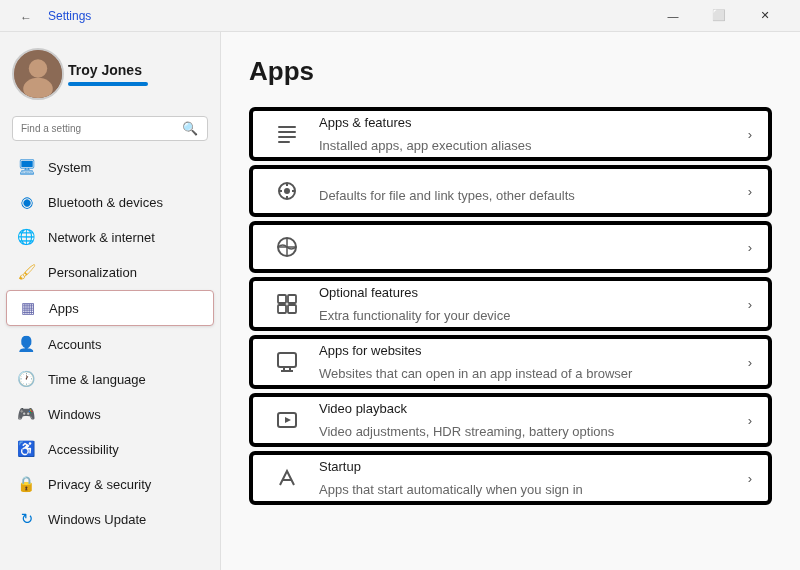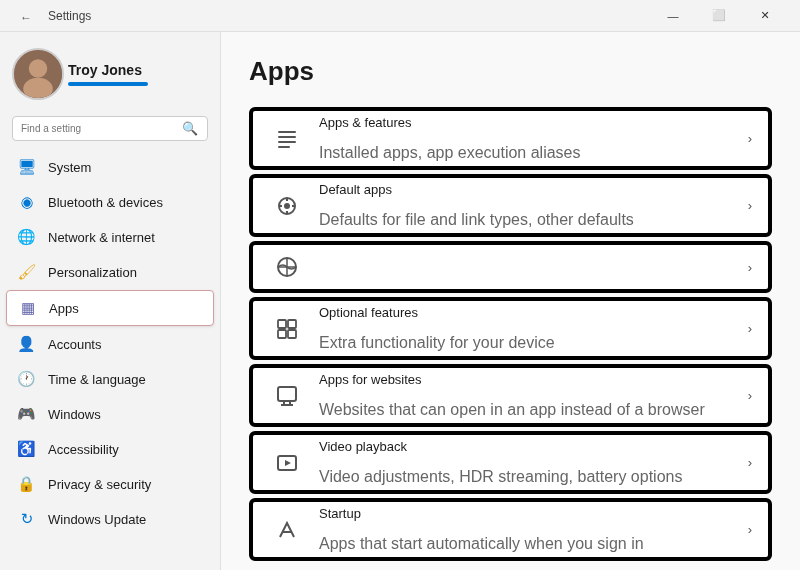--- a/index.html
+++ b/index.html
@@ -27,21 +27,21 @@
       border-radius: 4px;
       border: none;
       background: transparent;
       cursor: pointer;
       display: flex; align-items: center; justify-content: center;
       font-size: 12px;
       color: #555;
     }
     .title-bar-text {
       font-size: 12px;
-      color: #404040;
+      color: #1d4ed8;
       flex: 1;
     }
     .window-controls {
       display: flex;
       gap: 0;
     }
     .win-btn {
       width: 46px; height: 32px;
       border: none;
       background: transparent;
@@ -197,23 +197,23 @@
     }
     .settings-item-text {
       flex: 1;
     }
     .settings-item-title {
       font-size: 13px;
       font-weight: 500;
       color: #1a1a1a;
     }
     .settings-item-desc {
-      font-size: 16px;
+      font-size: 13px;
       color: #666;
-      margin-top: 14px;
+      margin-top: 8px;
     }
     .settings-item-chevron {
       color: #555;
       font-size: 13px;
     }
   </style>
 </head>
 <body>
 
 <div class="title-bar">
@@ -321,21 +321,20 @@
       <svg width="22" height="22" viewBox="0 0 22 22">
               <circle cx="11" cy="11" r="8" stroke="#555" stroke-width="2" fill="none"></circle>
               <circle cx="11" cy="11" r="3" fill="#555"></circle>
               <line x1="11" y1="3" x2="11" y2="6" stroke="#555" stroke-width="2"></line>
               <line x1="11" y1="16" x2="11" y2="19" stroke="#555" stroke-width="2"></line>
               <line x1="3" y1="11" x2="6" y2="11" stroke="#555" stroke-width="2"></line>
               <line x1="16" y1="11" x2="19" y2="11" stroke="#555" stroke-width="2"></line>
             </svg>
     </div>
     <div class="settings-item-text">
-      <div class="settings-item-title">Default apps</div>
       <div class="settings-item-desc">Defaults for file and link types, other defaults</div>
     </div>
     <span class="settings-item-chevron">›</span>
   </div>
         <div class="settings-item">
     <div class="settings-item-icon">
       <svg width="22" height="22" viewBox="0 0 22 22">
               <ellipse cx="11" cy="11" rx="9" ry="9" stroke="#555" stroke-width="2" fill="none"></ellipse>
               <path d="M2 11 Q7 7 11 11 Q15 15 20 11" stroke="#555" stroke-width="1.5" fill="none"></path>
               <line x1="2" y1="11" x2="20" y2="11" stroke="#555" stroke-width="1.5"></line>

